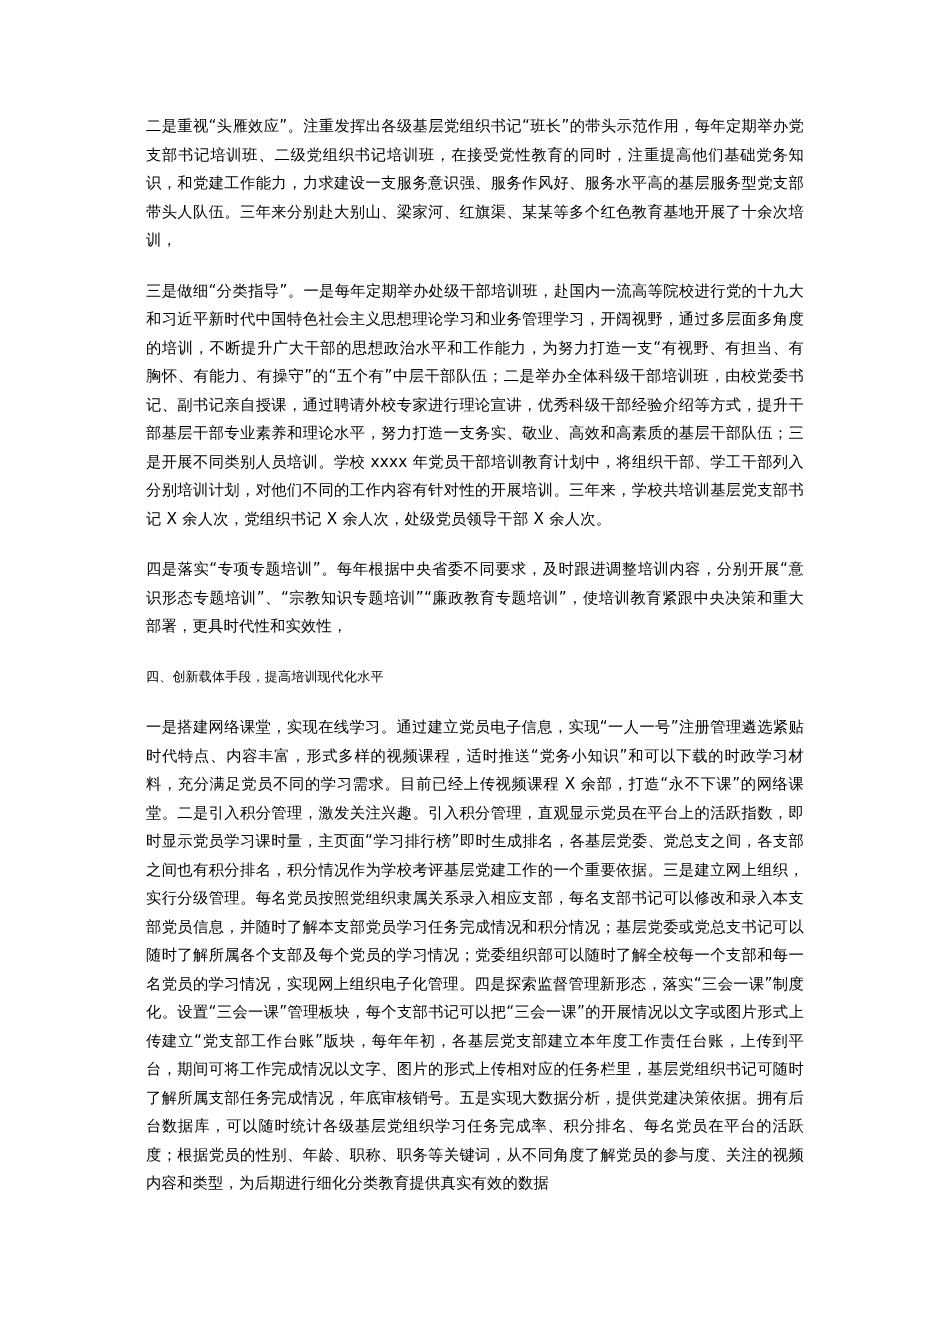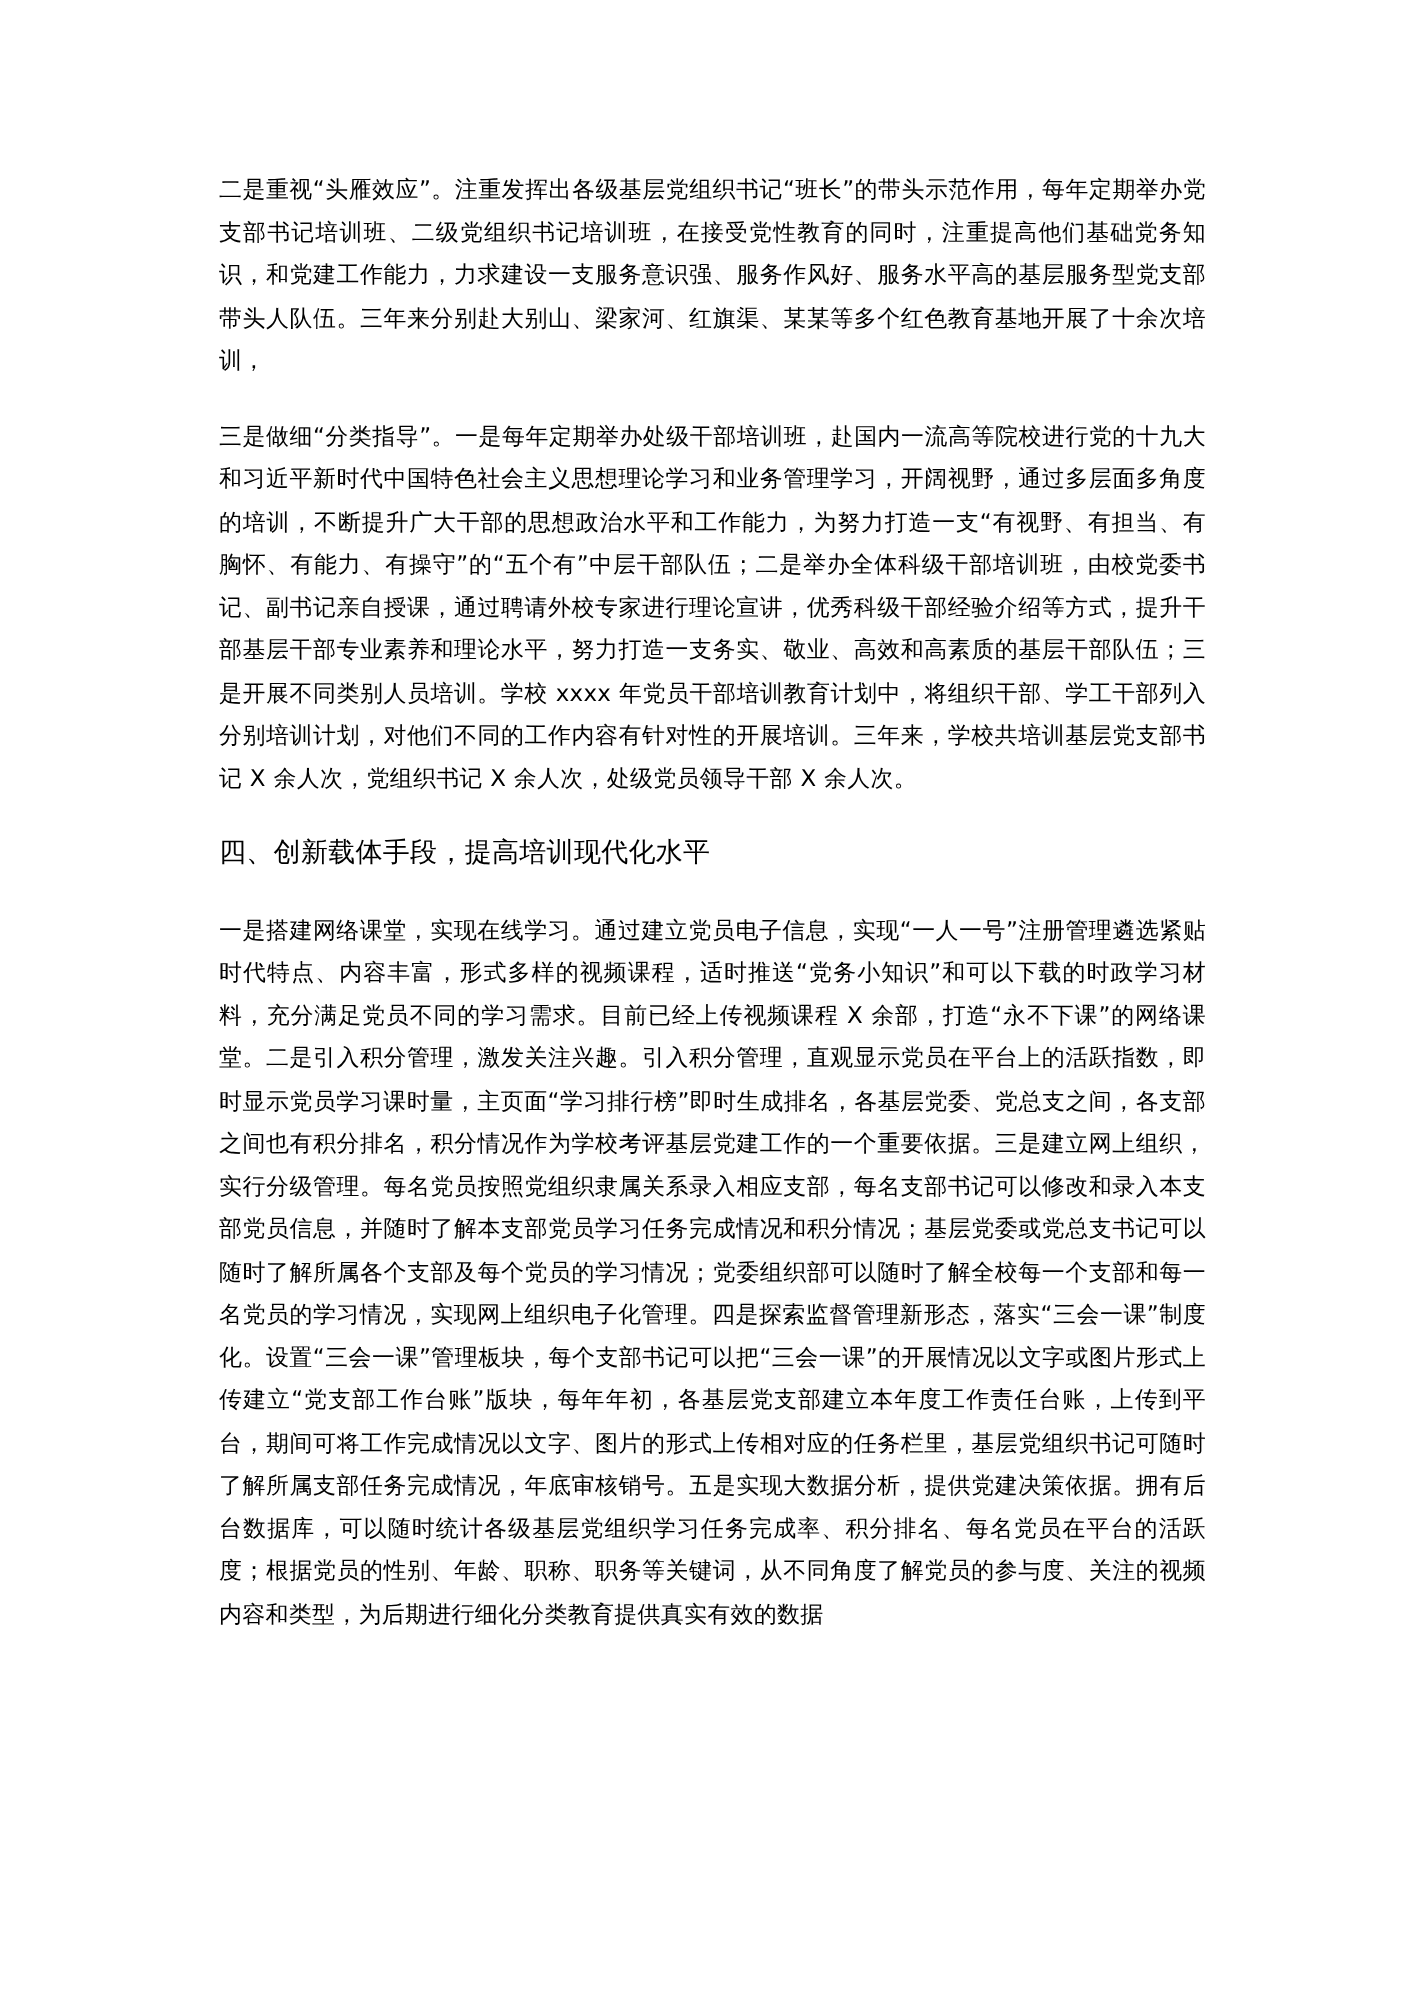--- a/index.html
+++ b/index.html
@@ -28,33 +28,34 @@
     font-size: 15.3px;
     line-height: 28.5px;
     color: #000000;
     text-align: justify;
     text-justify: inter-ideograph;
     letter-spacing: 0.2px;
     font-family: "DejaVu Sans", "Liberation Sans", sans-serif;
   }
   p.heading {
     margin: 0 0 22px 0;
-    font-size: 18px;
+    font-size: 13px;
     line-height: 28.5px;
     color: #000000;
     font-weight: normal;
     letter-spacing: 0.2px;
   }
   p.para:last-child {
     margin-bottom: 0;
   }
 </style>
 </head>
 <body>
 
 <div class="page">
   <div class="doc-body">
     <p class="para">二是重视“头雁效应”。注重发挥出各级基层党组织书记“班长”的带头示范作用，每年定期举办党支部书记培训班、二级党组织书记培训班，在接受党性教育的同时，注重提高他们基础党务知识，和党建工作能力，力求建设一支服务意识强、服务作风好、服务水平高的基层服务型党支部带头人队伍。三年来分别赴大别山、梁家河、红旗渠、某某等多个红色教育基地开展了十余次培训，</p>
     <p class="para">三是做细“分类指导”。一是每年定期举办处级干部培训班，赴国内一流高等院校进行党的十九大和习近平新时代中国特色社会主义思想理论学习和业务管理学习，开阔视野，通过多层面多角度的培训，不断提升广大干部的思想政治水平和工作能力，为努力打造一支“有视野、有担当、有胸怀、有能力、有操守”的“五个有”中层干部队伍；二是举办全体科级干部培训班，由校党委书记、副书记亲自授课，通过聘请外校专家进行理论宣讲，优秀科级干部经验介绍等方式，提升干部基层干部专业素养和理论水平，努力打造一支务实、敬业、高效和高素质的基层干部队伍；三是开展不同类别人员培训。学校 xxxx 年党员干部培训教育计划中，将组织干部、学工干部列入分别培训计划，对他们不同的工作内容有针对性的开展培训。三年来，学校共培训基层党支部书记 X 余人次，党组织书记 X 余人次，处级党员领导干部 X 余人次。</p>
+    <p class="para">四是落实“专项专题培训”。每年根据中央省委不同要求，及时跟进调整培训内容，分别开展“意识形态专题培训”、“宗教知识专题培训”“廉政教育专题培训”，使培训教育紧跟中央决策和重大部署，更具时代性和实效性，</p>
     <p class="heading">四、创新载体手段，提高培训现代化水平</p>
     <p class="para">一是搭建网络课堂，实现在线学习。通过建立党员电子信息，实现“一人一号”注册管理遴选紧贴时代特点、内容丰富，形式多样的视频课程，适时推送“党务小知识”和可以下载的时政学习材料，充分满足党员不同的学习需求。目前已经上传视频课程 X 余部，打造“永不下课”的网络课堂。二是引入积分管理，激发关注兴趣。引入积分管理，直观显示党员在平台上的活跃指数，即时显示党员学习课时量，主页面“学习排行榜”即时生成排名，各基层党委、党总支之间，各支部之间也有积分排名，积分情况作为学校考评基层党建工作的一个重要依据。三是建立网上组织，实行分级管理。每名党员按照党组织隶属关系录入相应支部，每名支部书记可以修改和录入本支部党员信息，并随时了解本支部党员学习任务完成情况和积分情况；基层党委或党总支书记可以随时了解所属各个支部及每个党员的学习情况；党委组织部可以随时了解全校每一个支部和每一名党员的学习情况，实现网上组织电子化管理。四是探索监督管理新形态，落实“三会一课”制度化。设置“三会一课”管理板块，每个支部书记可以把“三会一课”的开展情况以文字或图片形式上传建立“党支部工作台账”版块，每年年初，各基层党支部建立本年度工作责任台账，上传到平台，期间可将工作完成情况以文字、图片的形式上传相对应的任务栏里，基层党组织书记可随时了解所属支部任务完成情况，年底审核销号。五是实现大数据分析，提供党建决策依据。拥有后台数据库，可以随时统计各级基层党组织学习任务完成率、积分排名、每名党员在平台的活跃度；根据党员的性别、年龄、职称、职务等关键词，从不同角度了解党员的参与度、关注的视频内容和类型，为后期进行细化分类教育提供真实有效的数据</p>
   </div>
 </div>
 
 </body></html>

